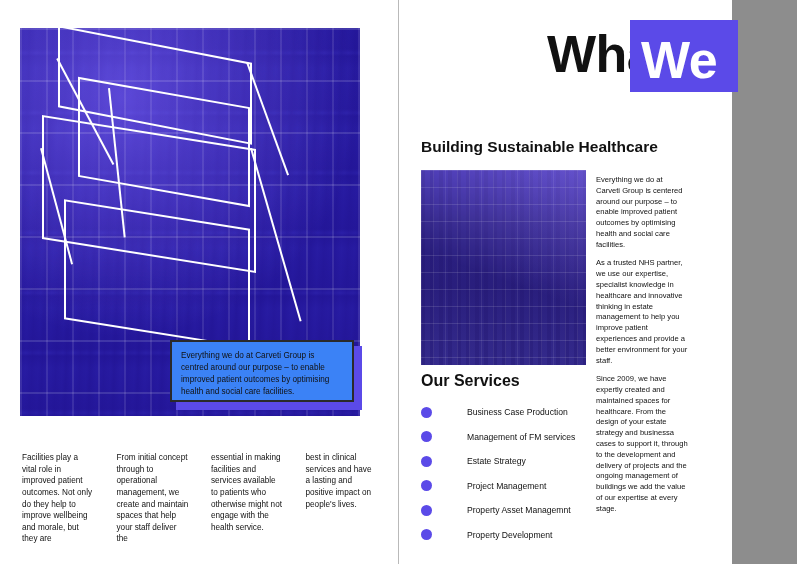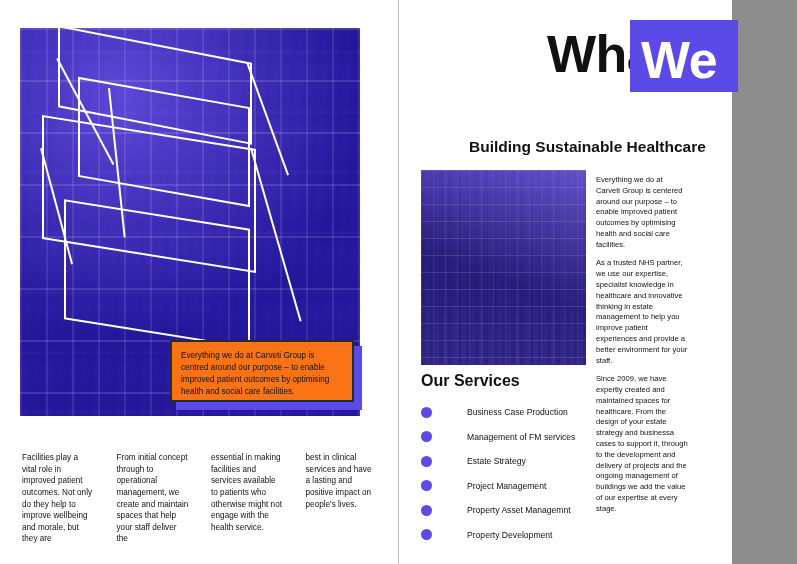--- a/index.html
+++ b/index.html
@@ -92,21 +92,21 @@
     width: 186px;
     height: 64px;
     background: #5b4ae8;
   }
   .callout {
     position: absolute;
     left: 170px;
     top: 340px;
     width: 184px;
     height: 62px;
-    background: #f97316;
+    background: #3b82f6;
     border: 2px solid #2a2a2a;
     box-sizing: border-box;
     padding: 8px 9px;
     font-size: 8.2px;
     line-height: 1.45;
     color: #111111;
   }
   
   .cols {
     position: absolute;
@@ -154,21 +154,20 @@
     line-height: 1;
     letter-spacing: -0.5px;
   }
   .subhead {
     position: absolute;
     left: 421px;
     top: 138px;
     font-size: 15.5px;
     font-weight: bold;
     color: #111111;
-    margin-left: 48px;
   }
   .photo2 {
     position: absolute;
     left: 421px;
     top: 170px;
     width: 165px;
     height: 195px;
     background:
       linear-gradient(rgba(70,45,225,0.5), rgba(70,45,225,0.5)),
       linear-gradient(180deg, #5a4bd6 0%, #3b3f57 26%, #2c3240 60%, #7e8492 100%),

